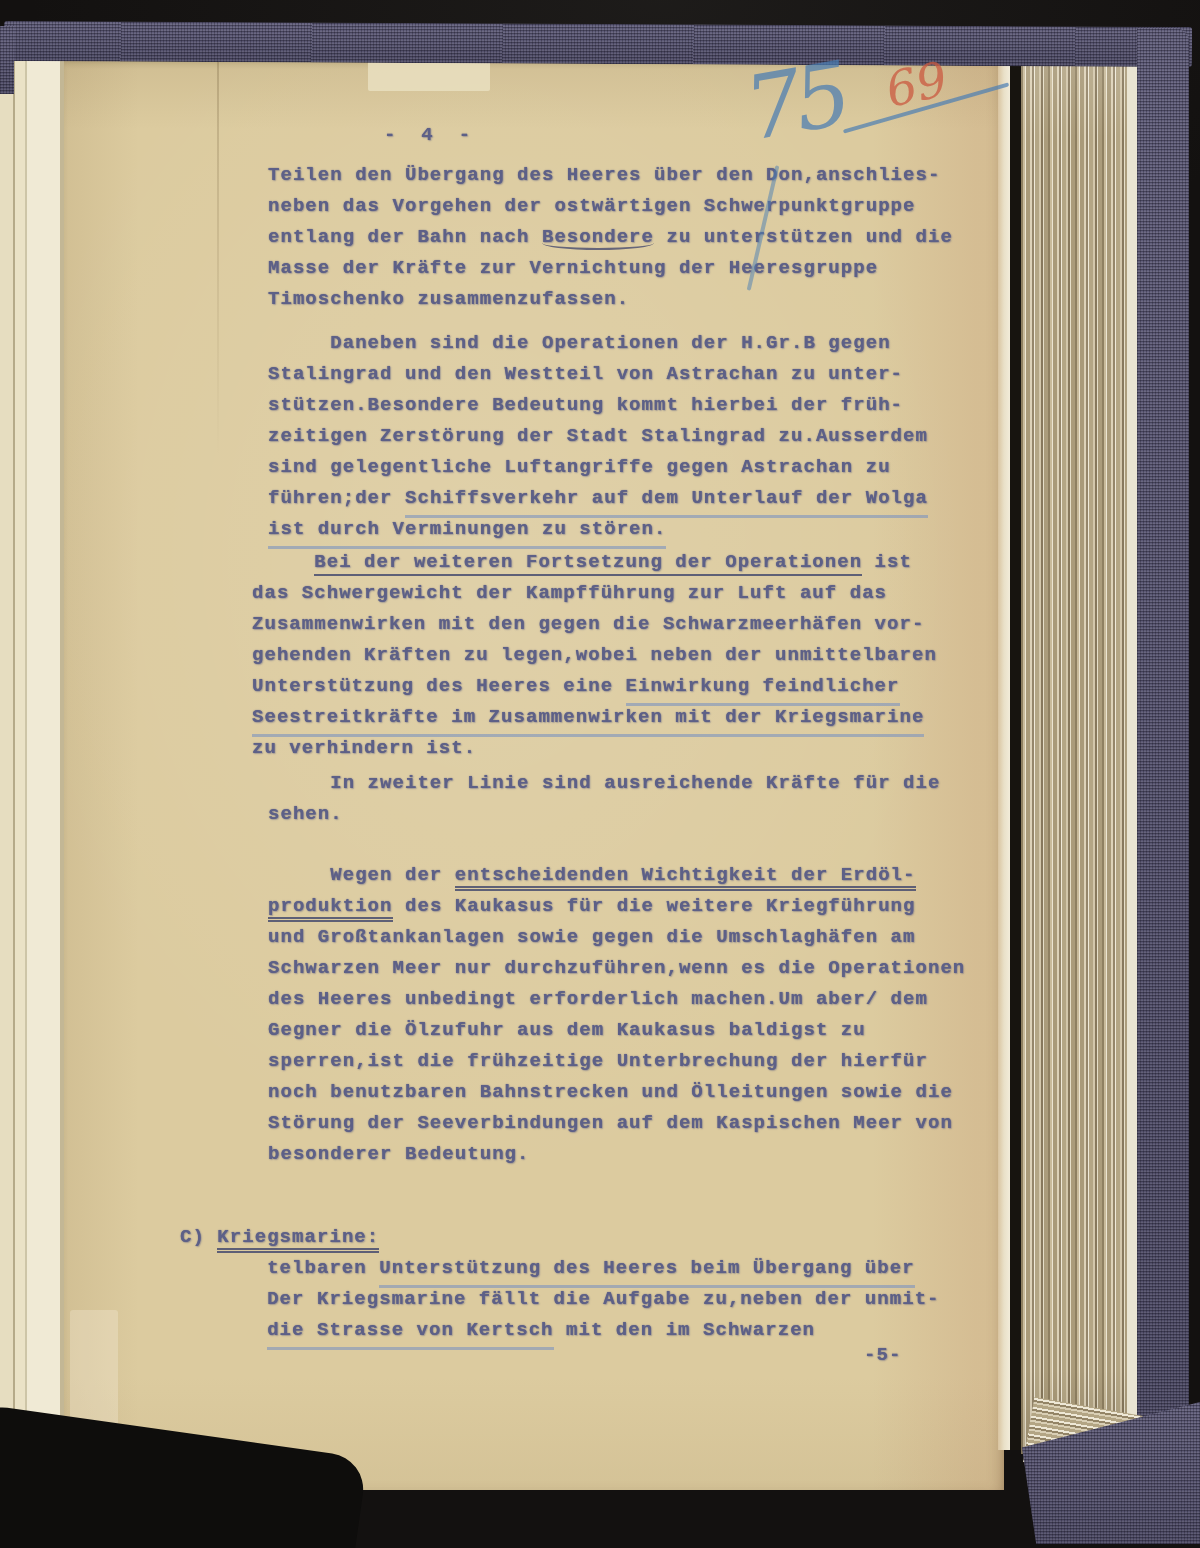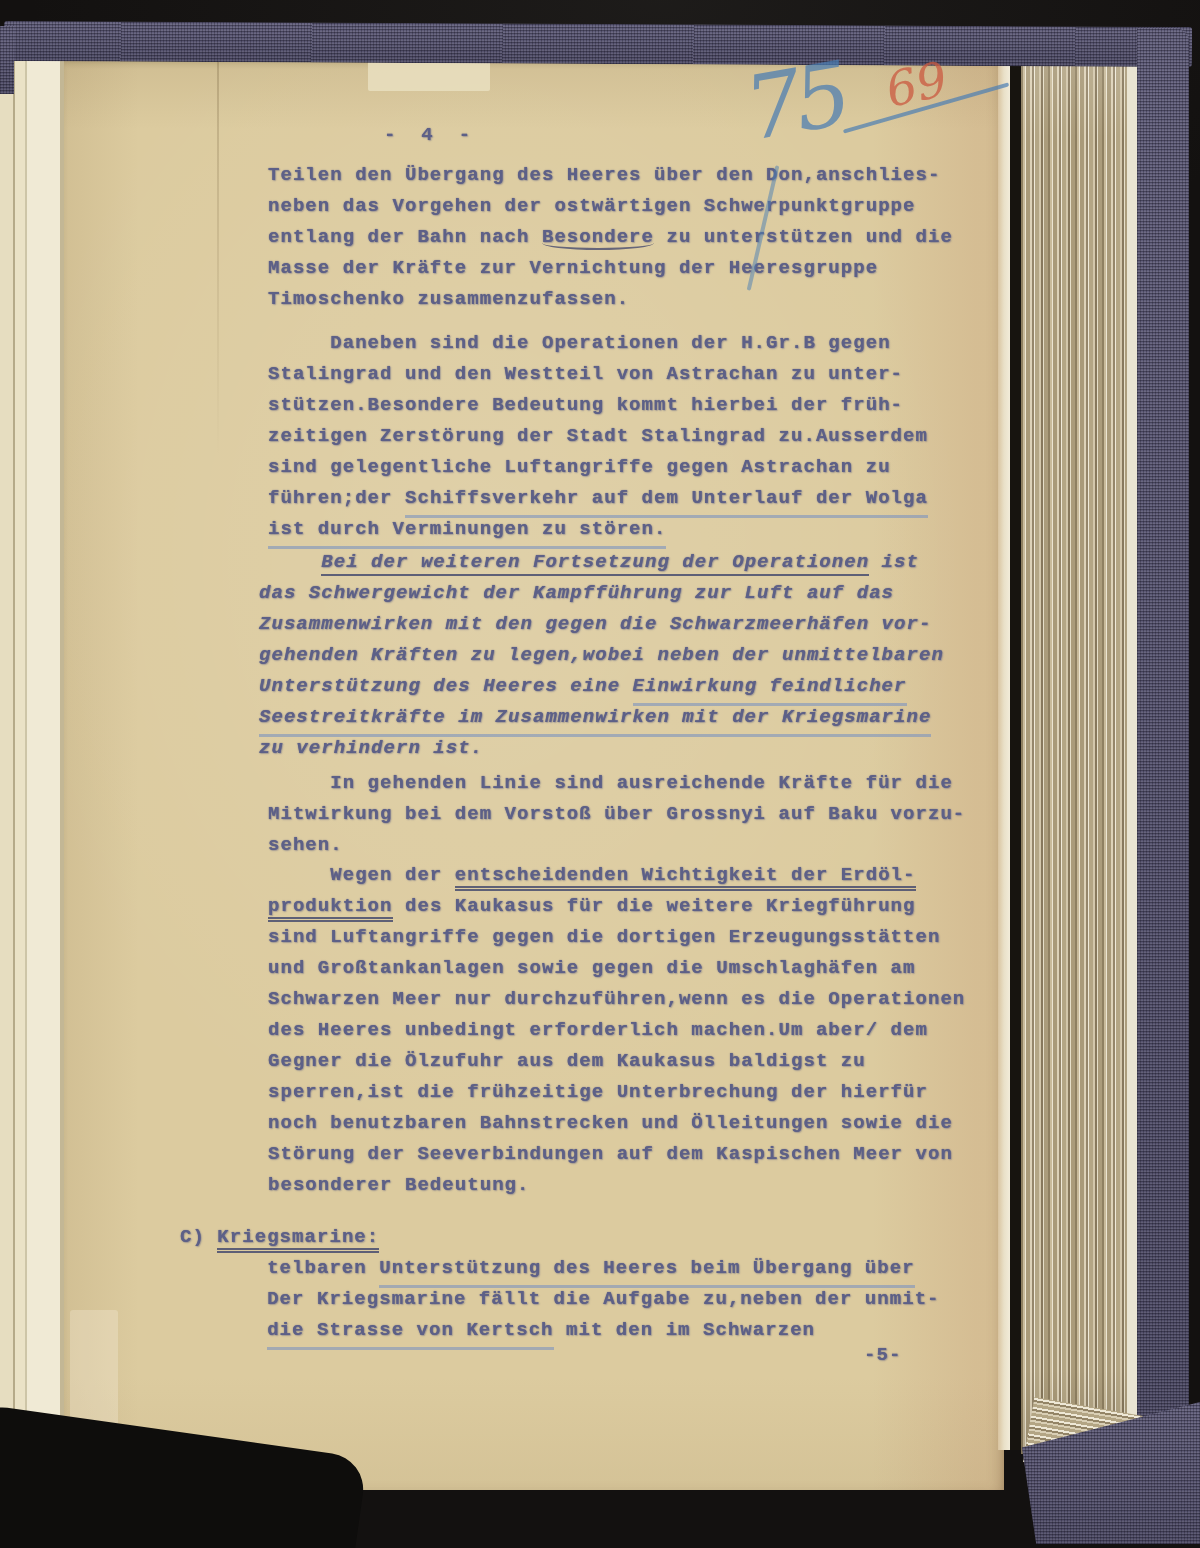--- a/index.html
+++ b/index.html
@@ -125,38 +125,36 @@
       </div>
       <div class="para" style="top: 328px; left: 268px;">
         <div class="tl"><span>     Daneben sind die Operationen der H.Gr.B gegen</span></div>
         <div class="tl"><span>Stalingrad und den Westteil von Astrachan zu unter-</span></div>
         <div class="tl"><span>stützen.Besondere Bedeutung kommt hierbei der früh-</span></div>
         <div class="tl"><span>zeitigen Zerstörung der Stadt Stalingrad zu.Ausserdem</span></div>
         <div class="tl"><span>sind gelegentliche Luftangriffe gegen Astrachan zu</span></div>
         <div class="tl"><span>führen;der </span><span class="u-p">Schiffsverkehr auf dem Unterlauf der Wolga</span></div>
         <div class="tl"><span class="u-p">ist durch Verminungen zu stören.</span></div>
       </div>
-      <div class="para" style="top: 547px; left: 259px; font-style: italic;">
+      <div class="para" style="top: 547px; left: 252px;">
         <div class="tl"><span>     </span><span class="u-i">Bei der weiteren Fortsetzung der Operationen</span><span> ist</span></div>
         <div class="tl"><span>das Schwergewicht der Kampfführung zur Luft auf das</span></div>
         <div class="tl"><span>Zusammenwirken mit den gegen die Schwarzmeerhäfen vor-</span></div>
         <div class="tl"><span>gehenden Kräften zu legen,wobei neben der unmittelbaren</span></div>
         <div class="tl"><span>Unterstützung des Heeres eine </span><span class="u-p">Einwirkung feindlicher</span></div>
         <div class="tl"><span class="u-p">Seestreitkräfte im Zusammenwirken mit der Kriegsmarine</span></div>
         <div class="tl"><span>zu verhindern ist.</span></div>
       </div>
       <div class="para" style="top: 768px; left: 268px;">
-        <div class="tl"><span>     In gehenden Linie sind ausreichende Kräfte für die</span></div>
-        <div class="tl"><span>Mitwirkung bei dem Vorstoß über Grossnyi auf Baku vorzu-</span></div>
+        <div class="tl"><span>     In zweiter Linie sind ausreichende Kräfte für die</span></div>
         <div class="tl"><span>sehen.</span></div>
       </div>
       <div class="para" style="top: 860px; left: 268px;">
         <div class="tl"><span>     Wegen der </span><span class="u-i2">entscheidenden Wichtigkeit der Erdöl-</span></div>
         <div class="tl"><span class="u-i2">produktion</span><span> des Kaukasus für die weitere Kriegführung</span></div>
-        <div class="tl"><span>sind Luftangriffe gegen die dortigen Erzeugungsstätten</span></div>
         <div class="tl"><span>und Großtankanlagen sowie gegen die Umschlaghäfen am</span></div>
         <div class="tl"><span>Schwarzen Meer nur durchzuführen,wenn es die Operationen</span></div>
         <div class="tl"><span>des Heeres unbedingt erforderlich machen.Um aber/ dem</span></div>
         <div class="tl"><span>Gegner die Ölzufuhr aus dem Kaukasus baldigst zu</span></div>
         <div class="tl"><span>sperren,ist die frühzeitige Unterbrechung der hierfür</span></div>
         <div class="tl"><span>noch benutzbaren Bahnstrecken und Ölleitungen sowie die</span></div>
         <div class="tl"><span>Störung der Seeverbindungen auf dem Kaspischen Meer von</span></div>
         <div class="tl"><span>besonderer Bedeutung.</span></div>
       </div>
       <div class="para" style="top: 1222px; left: 180px;">

